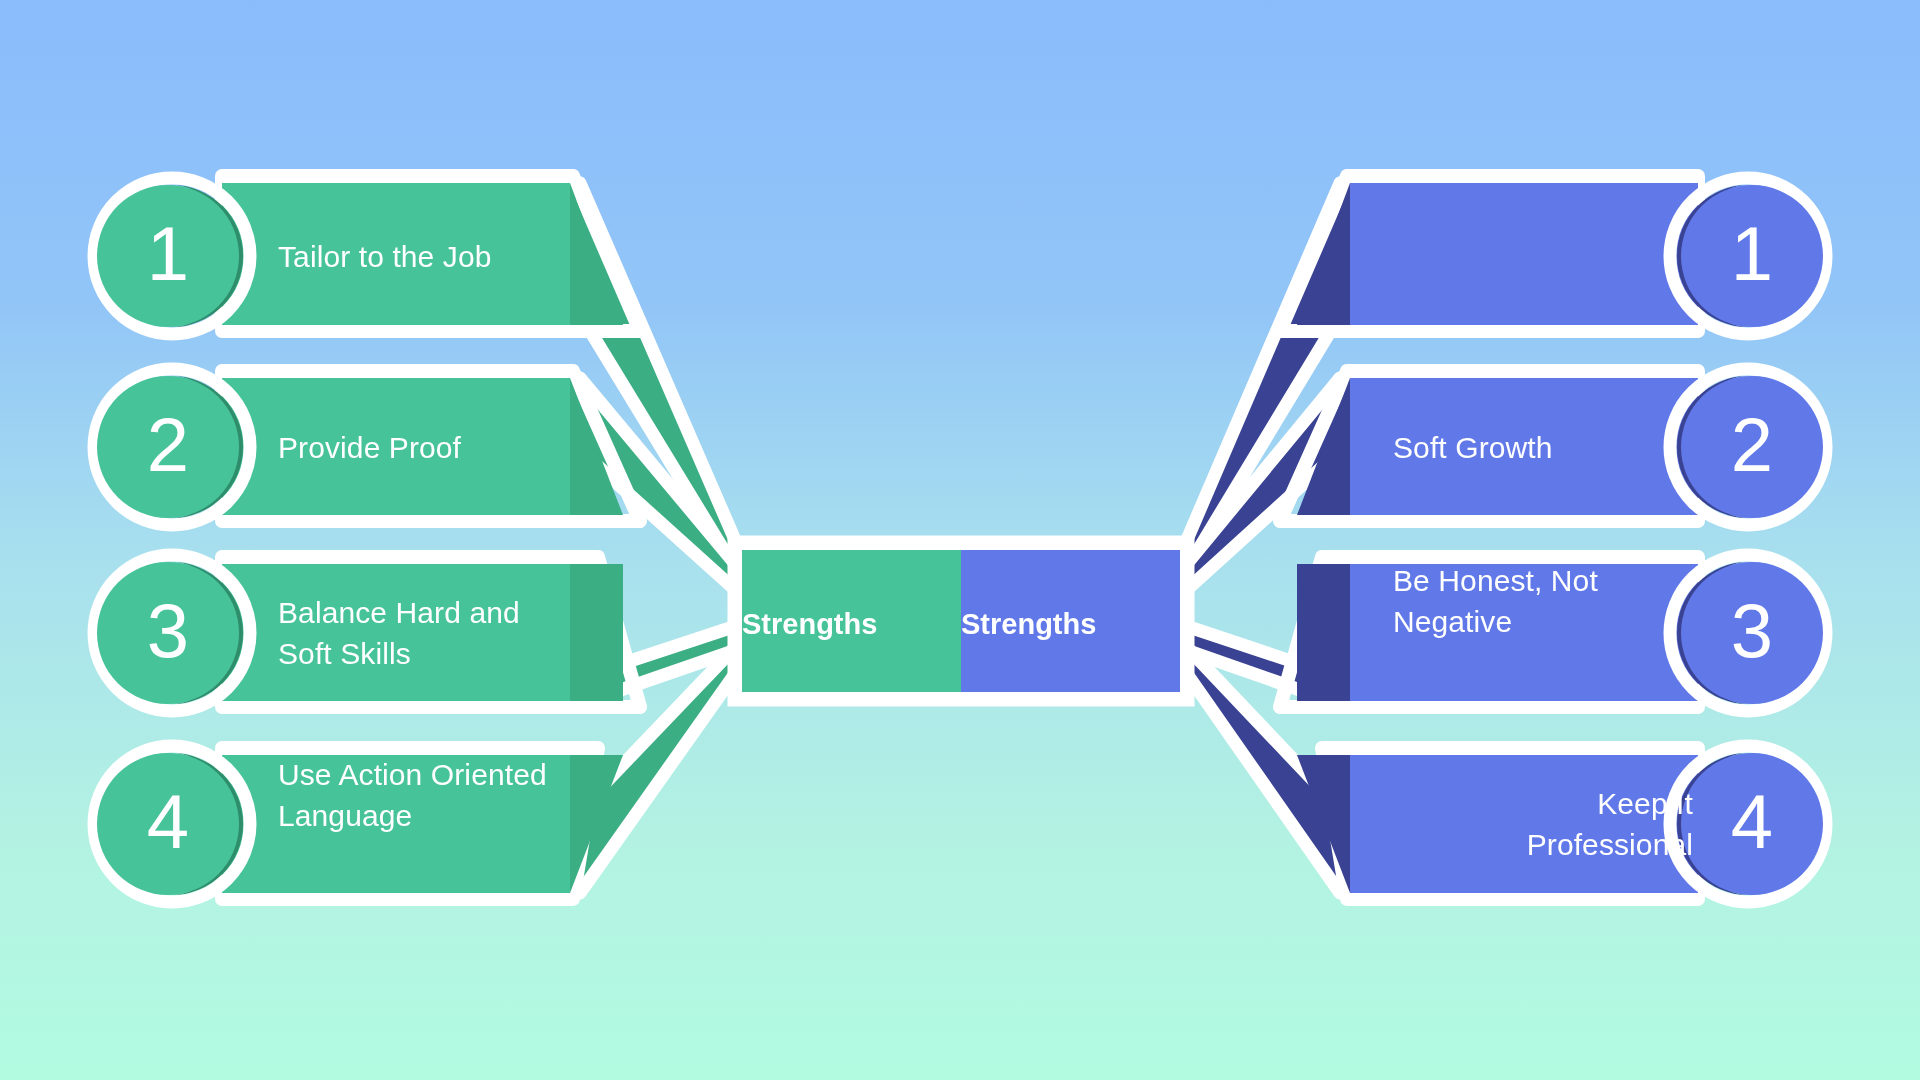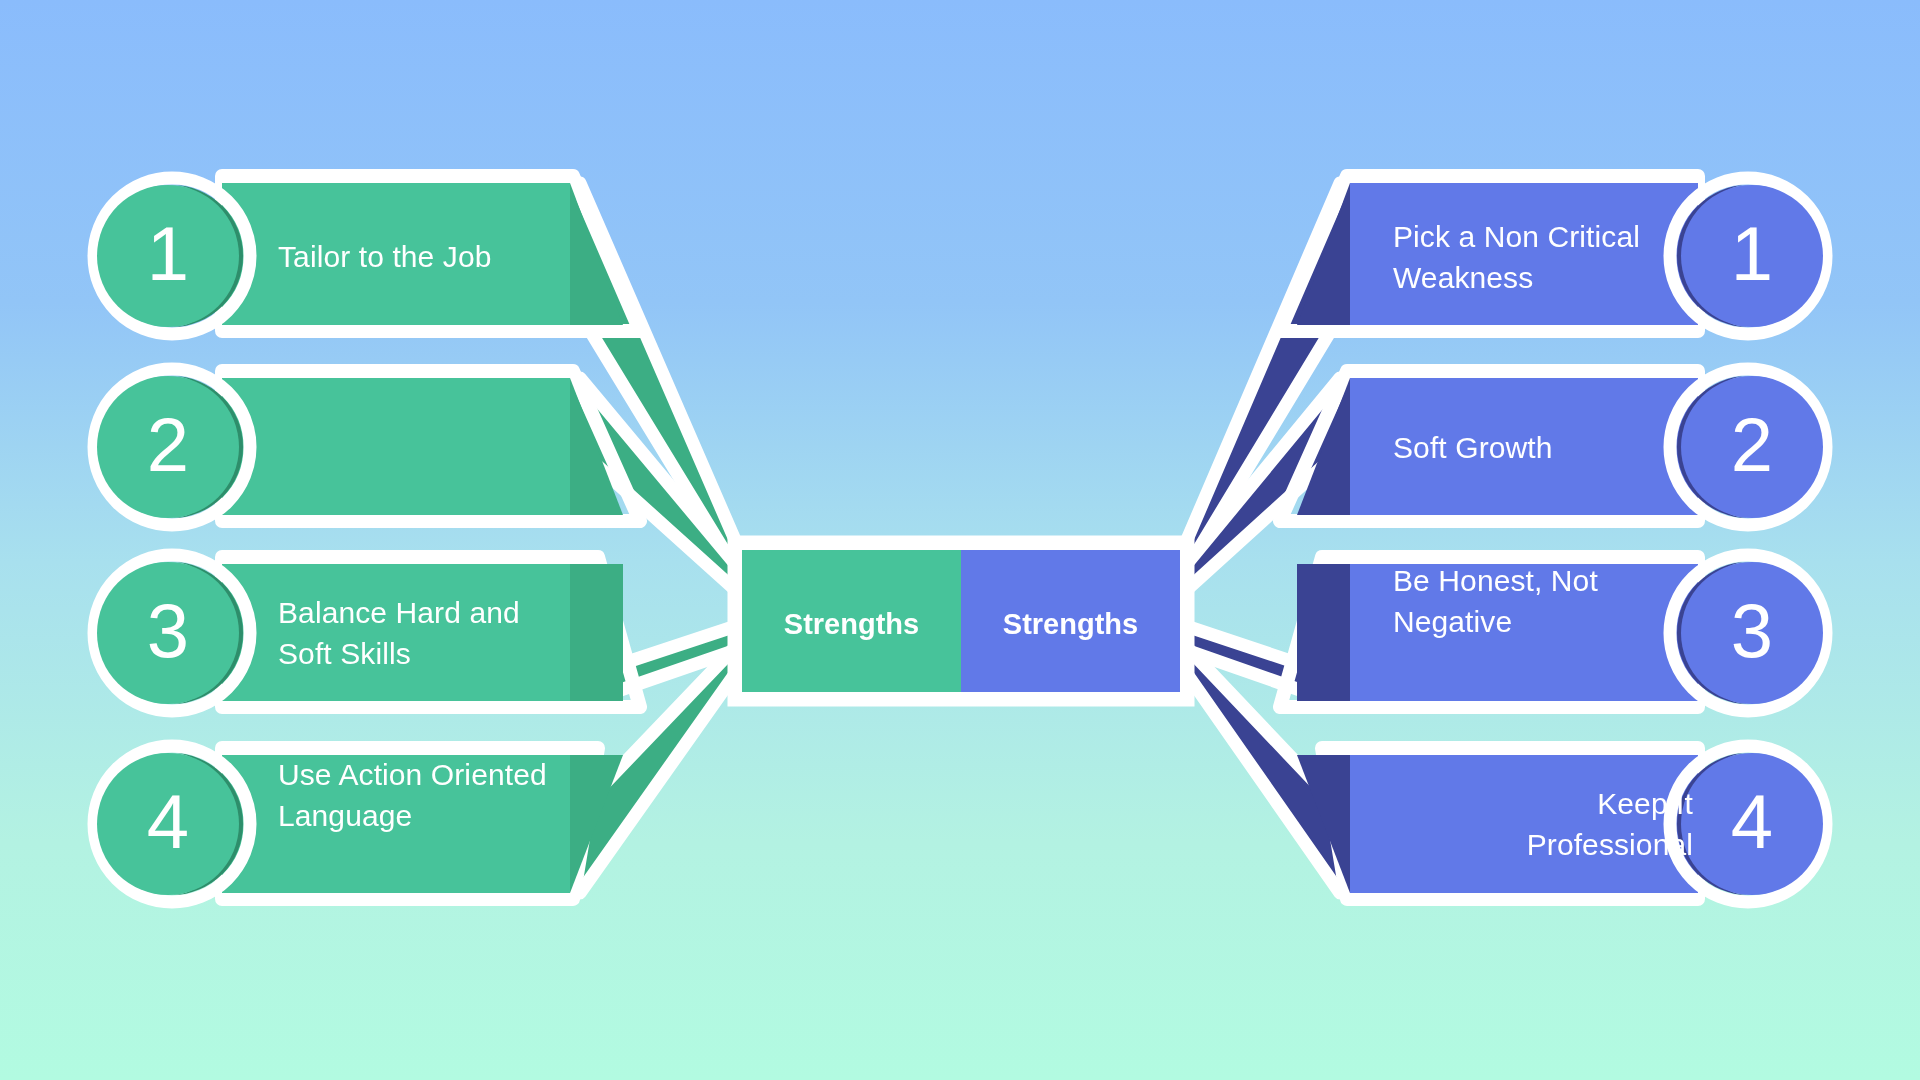--- a/index.html
+++ b/index.html
@@ -49,21 +49,20 @@
     line-height: 1;
     text-align: center;
     pointer-events: none;
   }
   .center-label {
     position: absolute;
     color: #ffffff;
     font-size: 29px;
     font-weight: 700;
     line-height: 1;
-    text-align: center;
     pointer-events: none;
   }
 </style>
 </head>
 <body>
 
 <div id="stage">
 
   <svg id="diagram" viewBox="0 0 1920 1080" xmlns="http://www.w3.org/2000/svg">
 
@@ -165,32 +164,31 @@
       <rect x="961" y="550" width="219" height="142" fill="#6179E8"></rect>
     </g>
   </svg>
 
   <div class="num-label" style="left:108px; top:216px; width:120px;">1</div>
   <div class="num-label" style="left:108px; top:407px; width:120px;">2</div>
   <div class="num-label" style="left:108px; top:593px; width:120px;">3</div>
   <div class="num-label" style="left:108px; top:784px; width:120px;">4</div>
 
   <div class="row-label left" style="left:278px; top:236px; width:300px;">Tailor to the Job</div>
+  <div class="row-label left" style="left:278px; top:427px; width:300px;">Provide Proof</div>
   <div class="row-label left" style="left:278px; top:592px; width:300px;">Balance Hard and
 Soft Skills</div>
   <div class="row-label left" style="left:278px; top:754px; width:300px;">Use Action Oriented
 Language</div>
 
   <div class="num-label" style="left:1692px; top:216px; width:120px;">1</div>
   <div class="num-label" style="left:1692px; top:407px; width:120px;">2</div>
   <div class="num-label" style="left:1692px; top:593px; width:120px;">3</div>
   <div class="num-label" style="left:1692px; top:784px; width:120px;">4</div>
 
-  <div class="row-label right" style="left:1393px; top:216px; width:300px;">Pick a Non Critical
-Weakness</div>
   <div class="row-label right" style="left:1393px; top:427px; width:300px;">Soft Growth</div>
   <div class="row-label right" style="left:1393px; top:560px; width:300px;">Be Honest, Not
 Negative</div>
   <div class="row-label right" style="left:1393px; top:783px; width:300px;text-align:right;">Keep It
 Professional</div>
 
   <div class="center-label" style="left:742px; top:610px; width:219px;">Strengths</div>
   <div class="center-label" style="left:961px; top:610px; width:219px;">Strengths</div>
 
 </div>

